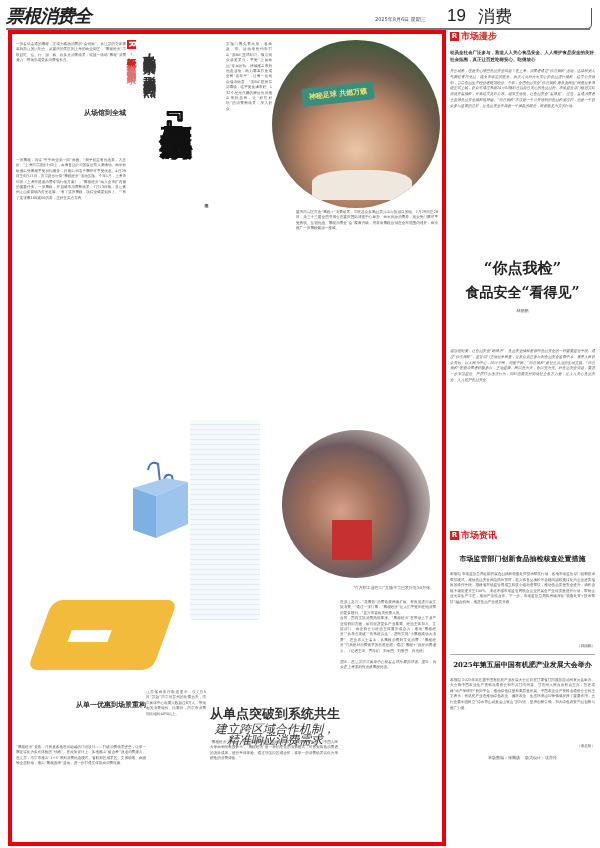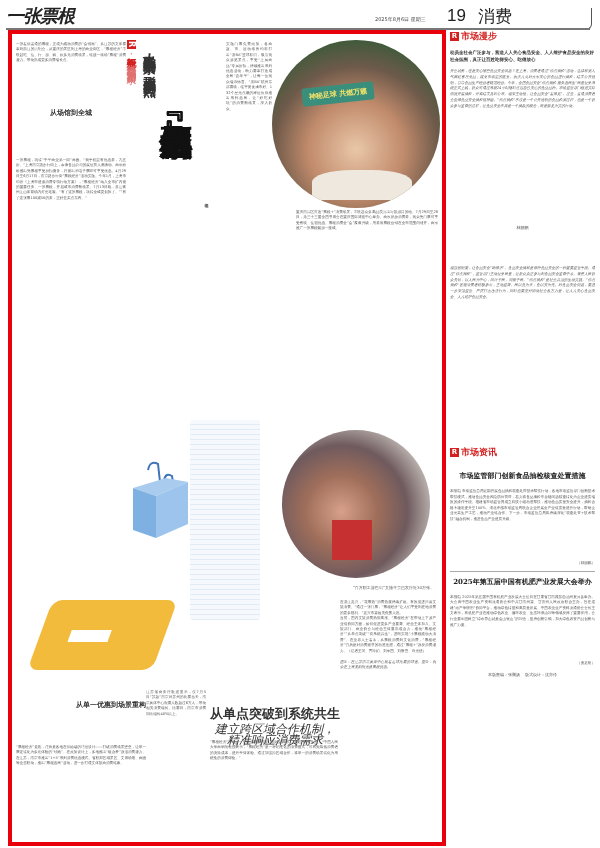--- a/index.html
+++ b/index.html
@@ -9,21 +9,21 @@
   .date { position:absolute; left:375px; top:16px; font-size:5px; color:#444; font-family:"DejaVu Sans", sans-serif; }
   .pagenum { position:absolute; left:447px; top:6px; font-size:17px; color:#222; font-family:"Liberation Sans", sans-serif;text-align:center; }
   .section { position:absolute; left:478px; top:5px; font-size:17px; color:#222; font-family:"DejaVu Sans", sans-serif; }
   .rule { position:absolute; left:6px; top:28px; width:584px; height:2px; background:#777; }
   .rulecurve { position:absolute; left:582px; top:8px; width:10px; height:22px; border-right:1px solid #555; border-bottom:1px solid #555; border-bottom-right-radius:6px; }
 
   .redbox { position:absolute; left:8px; top:30px; width:438px; height:816px; border:4px solid #e8000b; }
   .col-text { font-size:3.6px; line-height:5.4px; color:#555; font-family:"DejaVu Sans", sans-serif; text-align:justify; word-break:break-all; }
   .lead { position:absolute; left:16px; top:42px; width:110px; }
   .subhead1 { position:absolute; left:16px; top:108px; width:110px; }
-  .subhead1 .t { text-align:center; font-size:7px; font-weight:bold; color:#333; }
+  .subhead1 .t { text-align:right; font-size:7px; font-weight:bold; color:#333; }
   .subhead1 .s { font-size:7px; font-style:italic; line-height:11px; color:#333; margin-top:3px; }
   .body1 { position:absolute; left:16px; top:158px; width:110px; height:390px; overflow:hidden; }
   .vtitle1 { position:absolute; left:124px; top:40px; width:14px; writing-mode:vertical-rl; font-size:10px; font-weight:bold; color:#d42020; font-family:"DejaVu Sans", sans-serif; letter-spacing:1px; }
   .vtitle1 .r { color:#fff; background:#d42020; font-size:8px; padding:1px 0; }
   .vtitle1 .rest { color:#e07070; font-weight:normal; }
   .vtitle2 { position:absolute; left:142px; top:44px; width:16px; writing-mode:vertical-rl; font-size:13px; font-weight:bold; color:#333; letter-spacing:1px; }
   .bigtitle { position:absolute; left:158px; top:100px; width:36px; writing-mode:vertical-rl; font-size:33px; font-weight:bold; color:#111; font-family:"DejaVu Sans", sans-serif; line-height:36px; }
   .byline { position:absolute; left:204px; top:200px; writing-mode:vertical-rl; font-size:4px; color:#666; }
   .midcol { position:absolute; left:226px; top:42px; width:46px; height:370px; overflow:hidden; }
   .photo1 { position:absolute; left:272px; top:40px; width:168px; height:168px; border-radius:50%; background:radial-gradient(circle at 50% 65%, #e9c7a8 0%, #c08a6b 35%, #6e5a4a 60%, #3f5a3a 80%, #2c3a2a 100%); overflow:hidden; }
@@ -59,21 +59,21 @@
   .rauthor { text-align:center; font-size:4px; color:#555; margin-top:6px; }
   .newshead { font-size:7px; font-weight:bold; color:#222; text-align:center; }
   .ntext { font-size:3.6px; line-height:5.6px; color:#555; text-align:justify; word-break:break-all; }
   .sep { border-top:0.5px solid #aaa; margin:4px 0; }
   .footer { font-size:4px; color:#555; text-align:center; margin-top:6px; }
 </style>
 </head>
 <body>
 
 <div class="masthead">
-  <div class="logo">一张票根</div>
+  <div class="logo">票根消费全</div>
   <div class="date">2025年8月6日 星期三</div>
   <div class="pagenum">19</div>
   <div class="section">消费</div>
   <div class="rulecurve"></div>
   <div class="rule"></div>
 </div>
 
 <div class="redbox"></div>
 
 <div class="lead col-text">一张看似普通的票根，正成为撬动消费的“金钥匙”。从江苏的文体赛事到浙江的演唱会，从重庆的景区到上海的商业街区，“票根经济”串联起吃、住、行、游、购、娱多元消费场景，链接一场场“票根”消费潜力。带动形成更多消费增长点。</div>
@@ -132,20 +132,24 @@
 <div class="low1 col-text">“票根经济”走热，背后是各地在供给端的巧思设计——打破消费场景壁垒，让单一票证转化为多元体验的“钥匙”。在政策设计上，多地推出“组合拳”激活消费潜力。在江苏，南京市推出“1+5”系列消费优惠模式。省联邦区域景区、文博场馆、商圈等业态联动，推出“票根惠民”活动，进一步打通文体旅商消费链条。</div>
 <div class="low1b col-text">江苏省商务厅数据显示，仅7月5日“苏超”南京对苏州的比赛当天，南京奥体中心观赛人数超过6万人，带动相关消费增长。比赛日，南京市消费同比增长40%以上。</div>
 
 <div class="rcolumn">
   <div class="rhead">
     <span class="r">R</span>
     <span>市场漫步</span>
   </div>
   <div class="rintro">动员全社会广泛参与，营造人人关心食品安全、人人维护食品安全的良好社会氛围，真正让百姓吃得安心、吃得放心</div>
   <div class="rtext" style="margin-top:6px;height:150px;overflow:hidden;">开会就餐，还是关心哪些食品安全话题？在上海，消费者通过“你点我检”活动，选择检测人气网红餐厅菜品，或菜市场里的蔬菜。执法人员对大家关心的食品进行抽检，结果公开透明，引导食品生产经营者规范经营。今年，全国食品安全“你点我检 服务惠民生”民意征集系统正式上线，群众可通过系统24小时随时点选自己关心的食品品种。市场监管部门根据实际情况开展抽检，并将结果及时公布。增加主动性，让食品安全“看得见”。过去，普通消费者会觉得食品安全抽检很神秘。“你点我检”不仅是一个公开透明的食品检测过程，也是一个群众参与监督的过程，让食品安全不再是一个抽象的概念，而是眼见为实的行动。</div>
+  <div class="big2" style="margin-top:40px;">
+    <div class="l1">“你点我检”</div>
+    <div class="l2">食品安全“看得见”</div>
+  </div>
   <div class="rauthor">林丽鹂</div>
   <div class="rtext" style="margin-top:36px;height:170px;overflow:hidden;">增强透明度，让食品安全“晒得清”。食品安全抽检是保障食品安全的一种重要监管手段。通过“你点我检”，监管部门主动征集民意，让群众真正参与到食品安全监督中来。聚焦人民群众关切，以人民为中心，问计于民，问需于民。“你点我检”是社会共治的生动实践。“你点我检”还需消费者积极参与，主动监督。民以食为天，食以安为先。对食品安全问题，要进一步加强监管、严厉打击违法行为，同时也要充分调动社会各方力量，让人人关心食品安全、人人维护食品安全。</div>
 
   <div class="rhead" style="margin-top:10px;">
     <span class="r">R</span>
     <span>市场资讯</span>
   </div>
   <div class="newshead" style="margin-top:12px;">市场监管部门创新食品抽检核查处置措施</div>
   <div class="ntext" style="margin-top:8px;height:72px;overflow:hidden;">本报电 市场监管总局近期开展食品抽检核查处置技术帮扶行动，各地市场监管部门创新技术帮扶模式，推动食品安全风险防控前置，着力将食品抽检不合格问题核查转化为企业提质增效的操作手段。福建省市场监管局成立科技小组精准帮扶，推动食品质量安全提升，抽检合格率稳定提升至100%。湖北孝感市场监管局联合企业开展全产业链质量提升行动，帮助企业完善生产工艺，推动产业链合作。下一步，市场监管总局将持续深化“核查处置+技术帮扶”融合机制，推进食品产业提质升级。</div>
   <div class="ntext" style="text-align:right;">（林丽鹂）</div>

